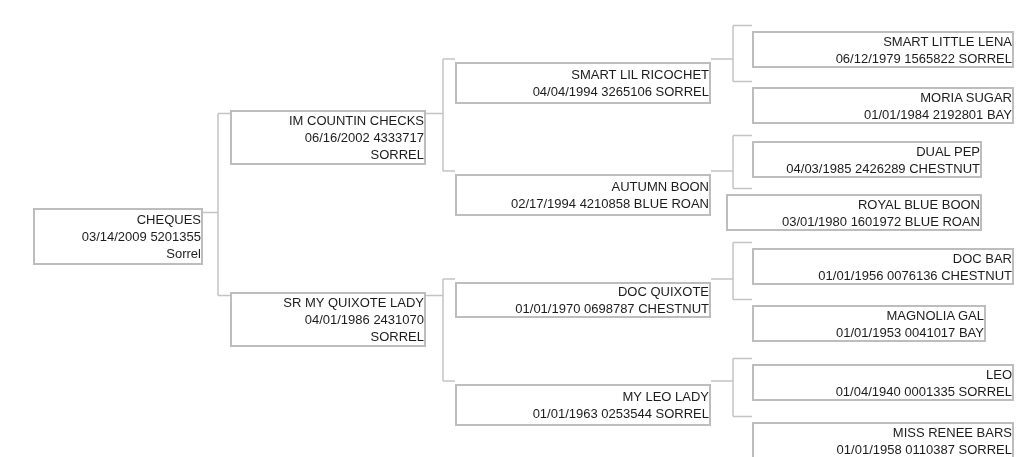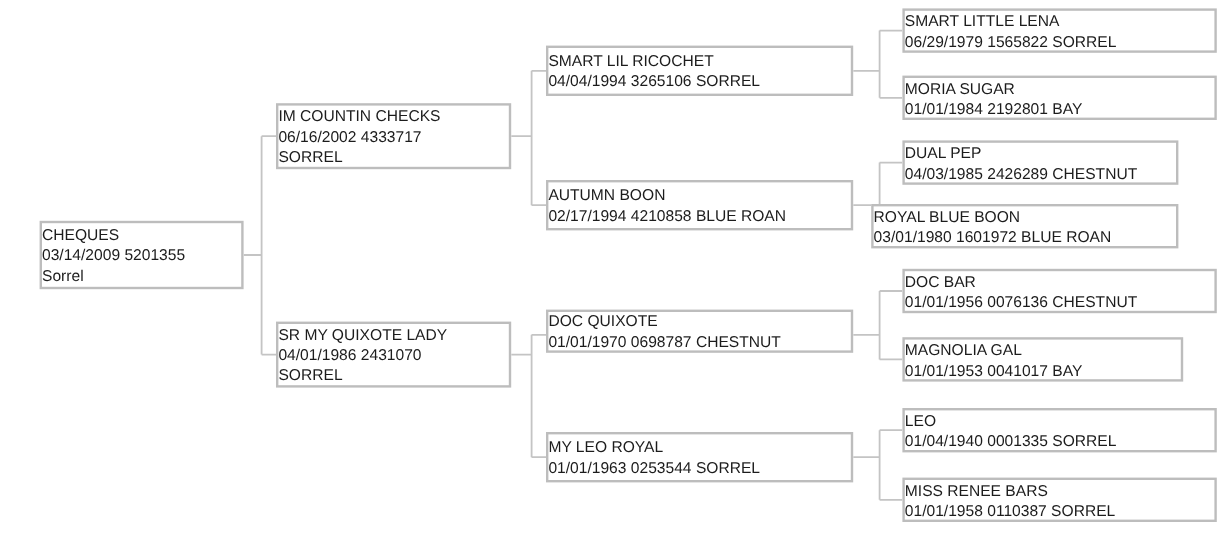--- a/index.html
+++ b/index.html
@@ -28,26 +28,27 @@
     fill: none;
     stroke: var(--line-color);
     stroke-width: 1.5;
   }
   .box {
     position: absolute;
     background: var(--bg-color);
     border: 2px solid var(--border-color);
     display: flex;
     flex-direction: column;
-    align-items: flex-start;
+    align-items: flex-end;
     justify-content: center;
     text-align: center;
     font-size: 13px;
     line-height: 17px;
     white-space: nowrap;
+    margin-top: 24px;
   }
 </style>
 </head>
 <body>
 
 <div id="canvas">
 
   <svg id="connectors" viewBox="0 0 1024 457" xmlns="http://www.w3.org/2000/svg">
     <path d="M203 212.5 H218 M218 113.5 V295.5 M218 113.5 H230 M218 295.5 H230"></path>
     <path d="M426 113.5 H443 M443 59 V171 M443 59 H455 M443 171 H455"></path>
@@ -81,27 +82,27 @@
   </div>
   <div class="box" style="left:455px;top:150px;width:256px;height:42px">
     <div>AUTUMN BOON</div>
     <div>02/17/1994 4210858 BLUE ROAN</div>
   </div>
   <div class="box" style="left:455px;top:258px;width:256px;height:36px">
     <div>DOC QUIXOTE</div>
     <div>01/01/1970 0698787 CHESTNUT</div>
   </div>
   <div class="box" style="left:455px;top:360px;width:256px;height:42px">
-    <div>MY LEO ROYAL</div>
+    <div>MY LEO LADY</div>
     <div>01/01/1963 0253544 SORREL</div>
   </div>
 
   <div class="box" style="left:752px;top:7px;width:262px;height:37px">
     <div>SMART LITTLE LENA</div>
-    <div>06/29/1979 1565822 SORREL</div>
+    <div>06/12/1979 1565822 SORREL</div>
   </div>
   <div class="box" style="left:752px;top:63px;width:262px;height:37px">
     <div>MORIA SUGAR</div>
     <div>01/01/1984 2192801 BAY</div>
   </div>
   <div class="box" style="left:752px;top:117px;width:230px;height:37px">
     <div>DUAL PEP</div>
     <div>04/03/1985 2426289 CHESTNUT</div>
   </div>
   <div class="box" style="left:726px;top:170px;width:256px;height:37px">

